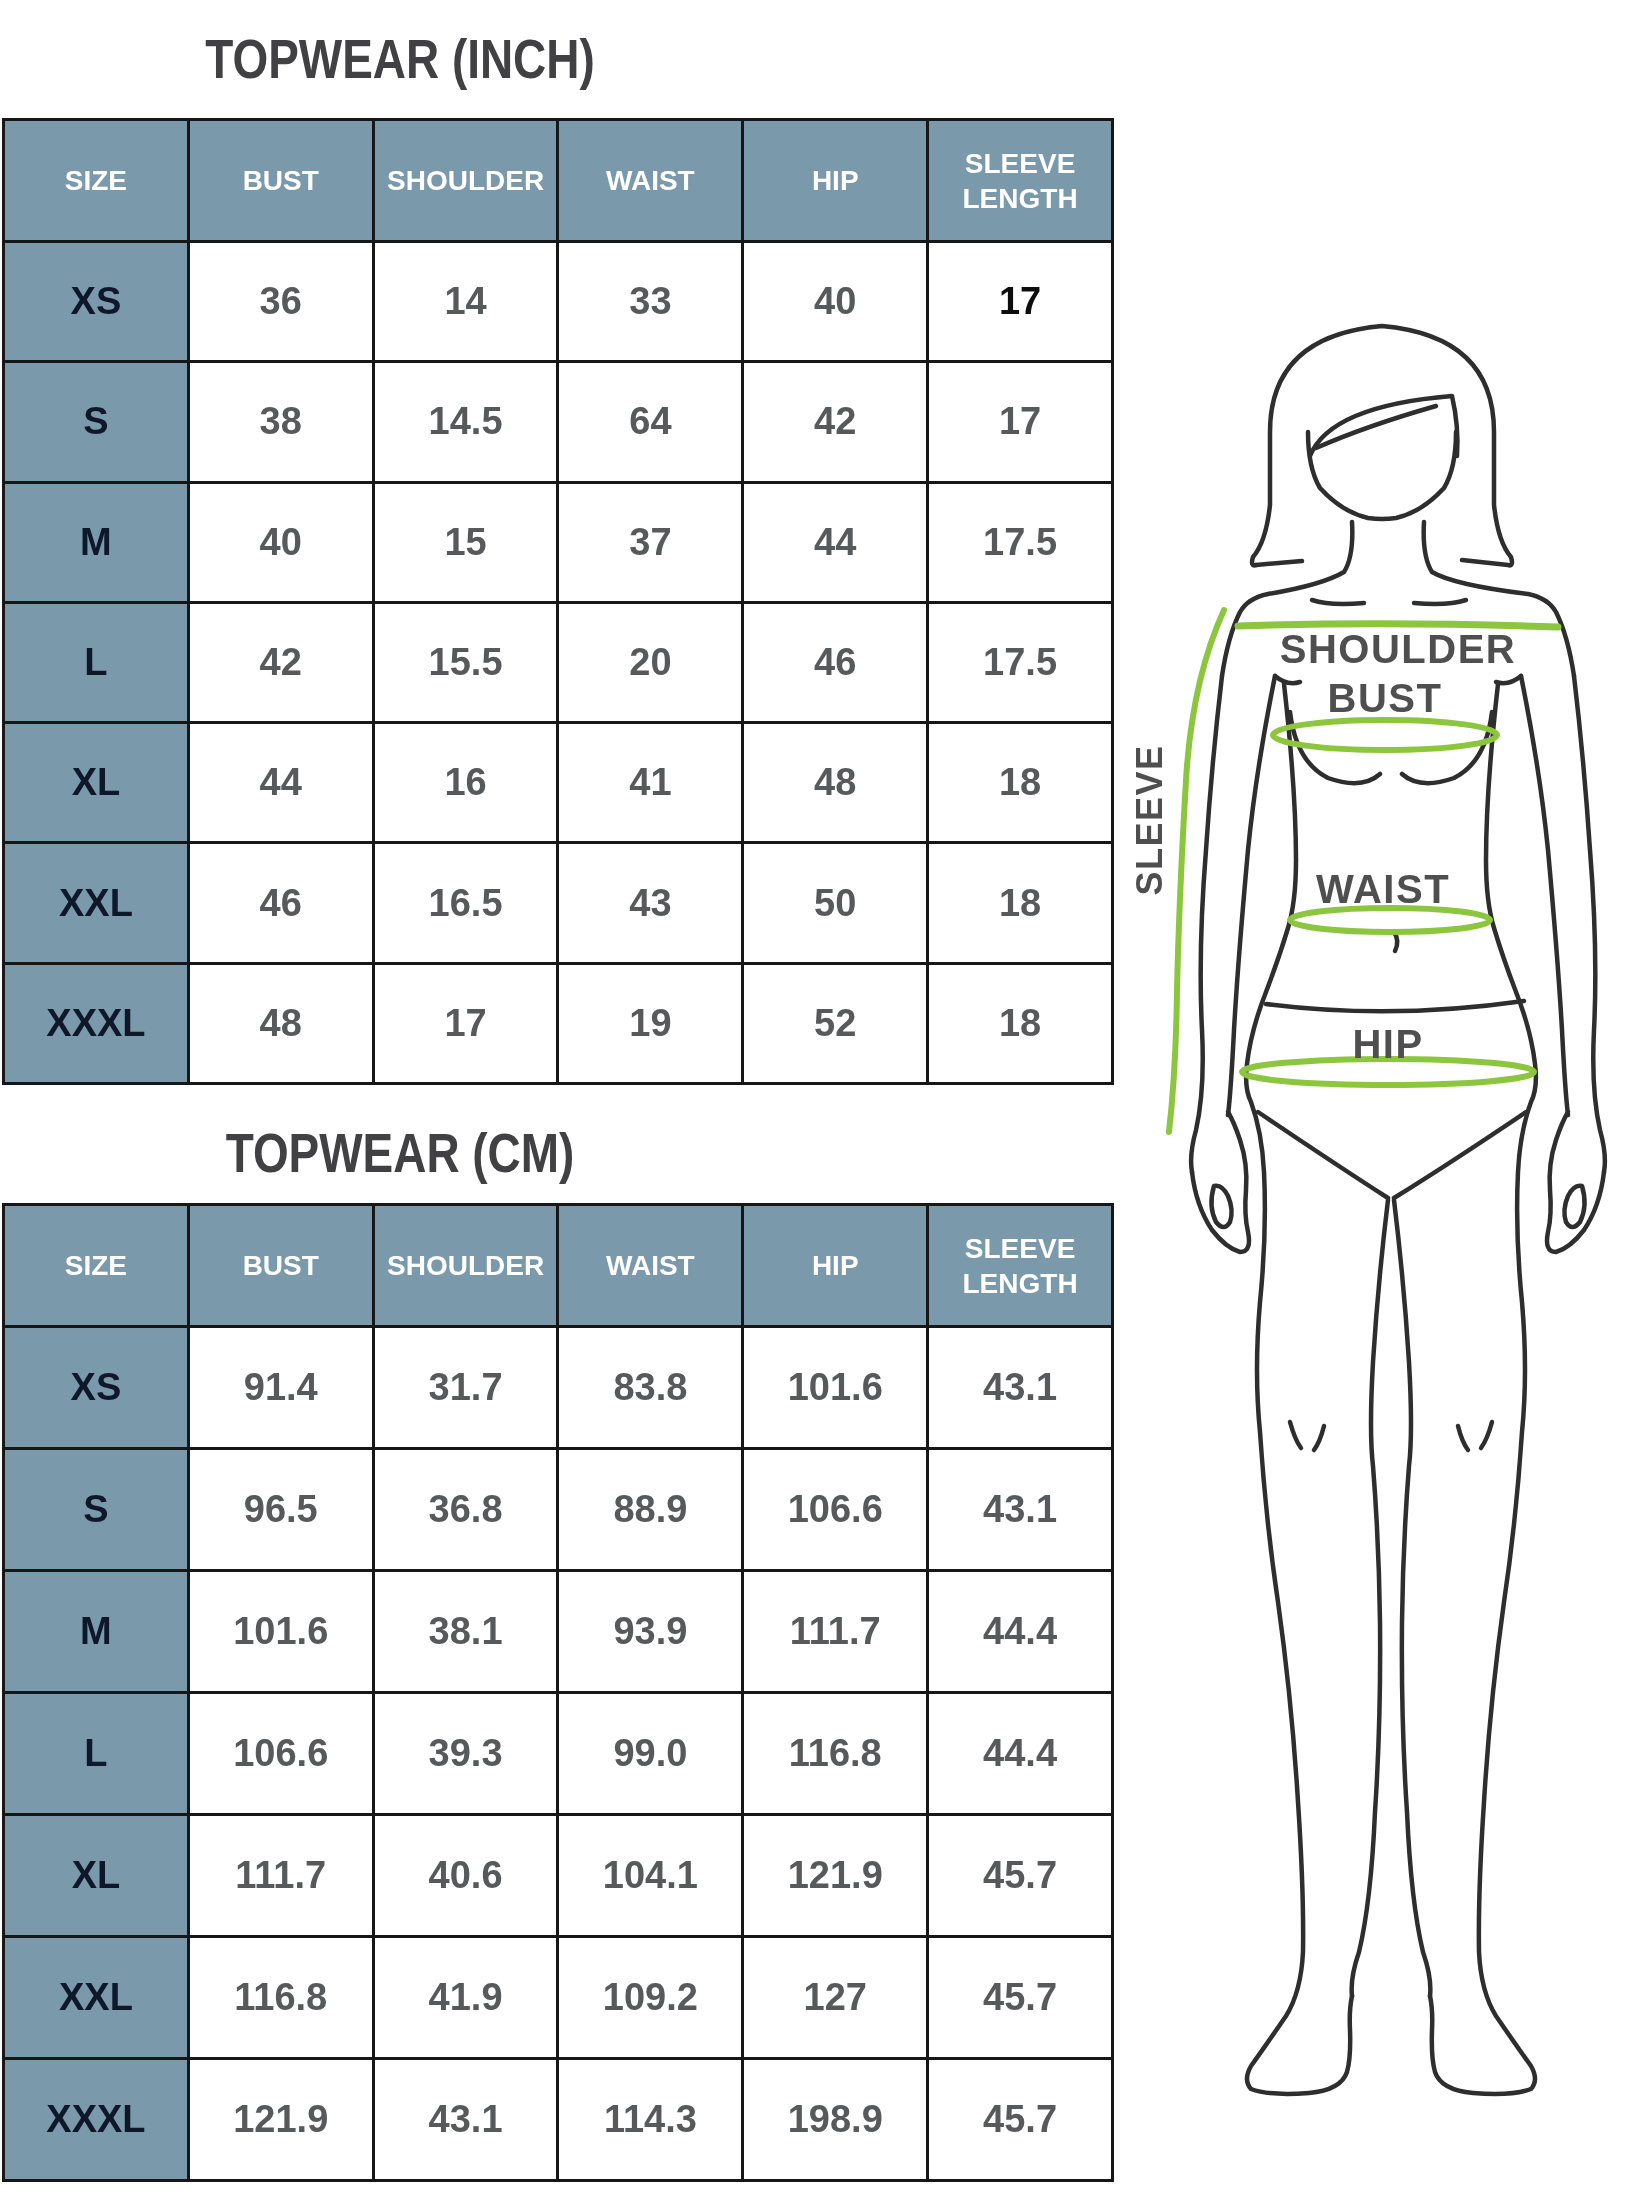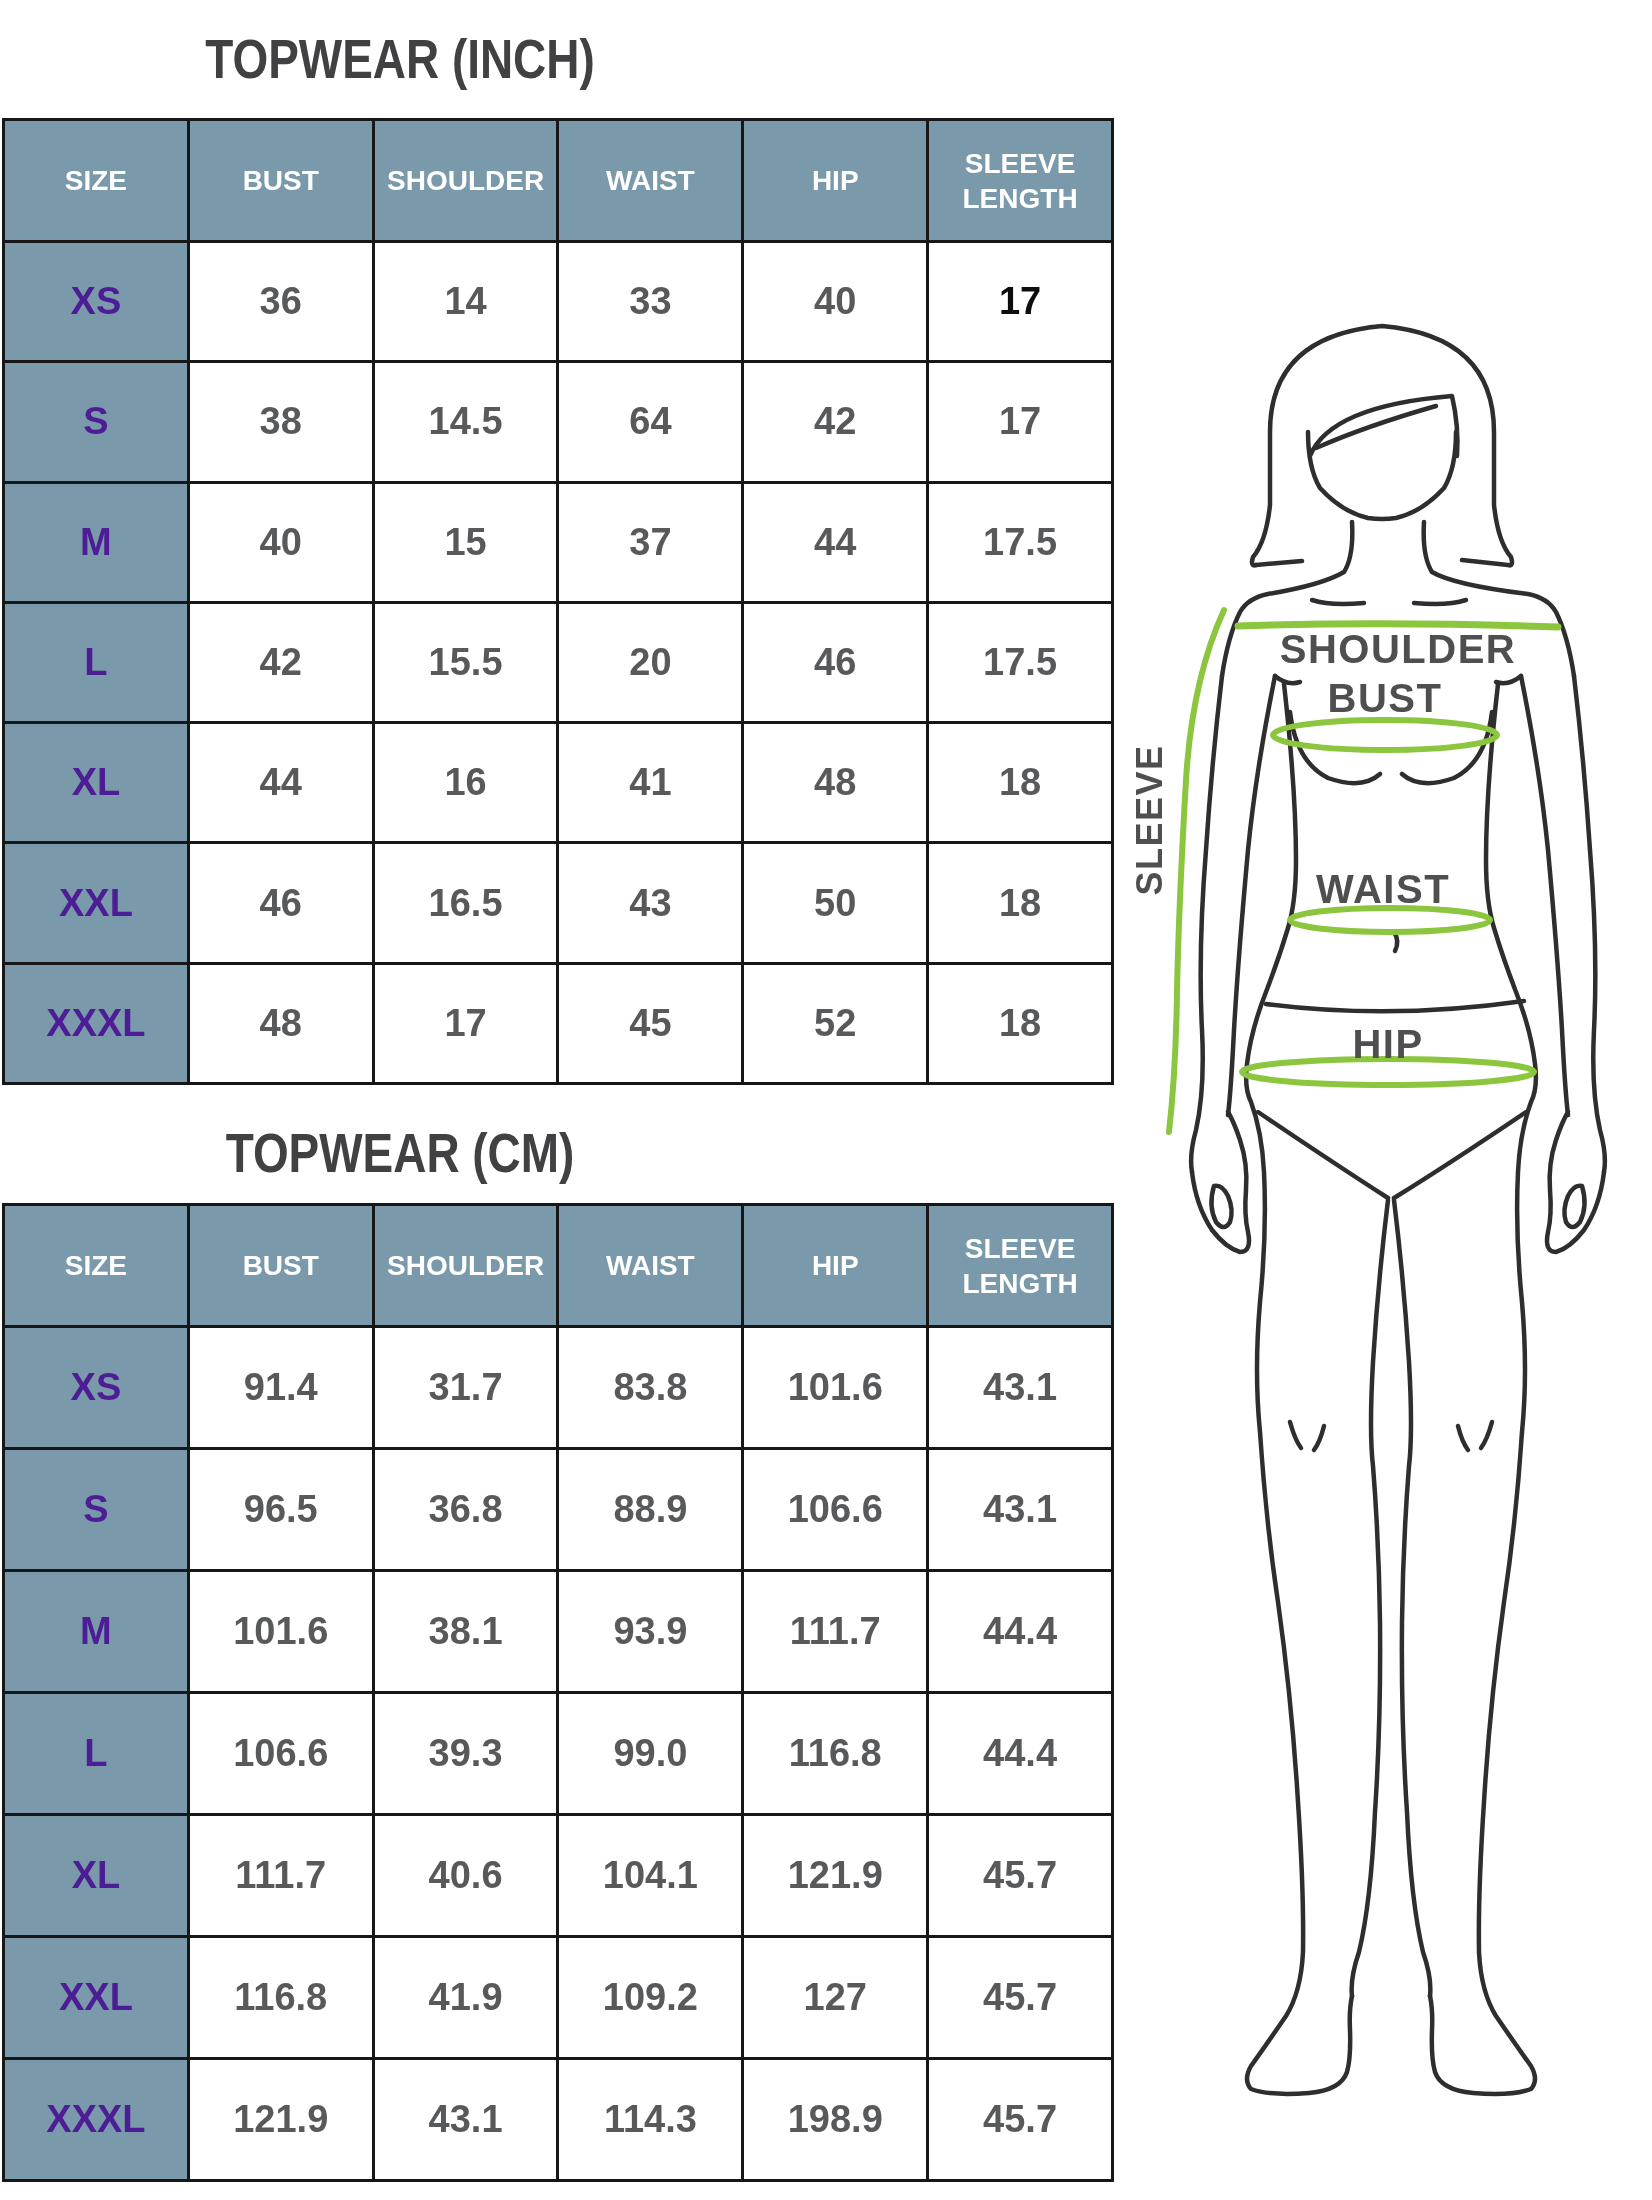--- a/index.html
+++ b/index.html
@@ -14,21 +14,21 @@
         table-layout:fixed;}
   #table-inch{top:118px;height:967px;}
   #table-cm{top:1203px;height:977px;}
   .size-table th,.size-table td{border:3px solid #171717;text-align:center;vertical-align:middle;
         padding:0;}
   .size-table thead tr{height:122px;}
   #table-inch tbody tr{height:120px;}
   #table-cm tbody tr{height:122px;}
   .size-table thead th{background:#7a9aab;color:#ffffff;font-size:28px;font-weight:bold;
         line-height:1.25;}
-  .size-table tbody th{background:#7a9aab;color:#4c1d95;font-size:38px;font-weight:bold;}
+  .size-table tbody th{background:#7a9aab;color:#0f172a;font-size:38px;font-weight:bold;}
   .size-table td{color:#58595b;font-size:38px;font-weight:bold;background:#ffffff;}
   .size-table td.dark{color:#0d0d0d;}
   #figure-wrap{position:absolute;left:1125px;top:300px;width:527px;height:1810px;}
   .fig-label{fill:#4f4f4f;font-family:"Liberation Sans","DejaVu Sans",sans-serif;
         font-weight:bold;letter-spacing:1.5px;}
 </style>
 </head>
 <body>
 
 <div class="page">
@@ -91,21 +91,21 @@
           <td>46</td>
           <td>16.5</td>
           <td>43</td>
           <td>50</td>
           <td>18</td>
         </tr>
         <tr>
           <th>XXXL</th>
           <td>48</td>
           <td>17</td>
-          <td>45</td>
+          <td>19</td>
           <td>52</td>
           <td>18</td>
         </tr>
       </tbody>
     </table>
 
   <div class="chart-title" id="title-cm">TOPWEAR (CM)</div>
   <table class="size-table" id="table-cm">
       <thead>
         <tr>

